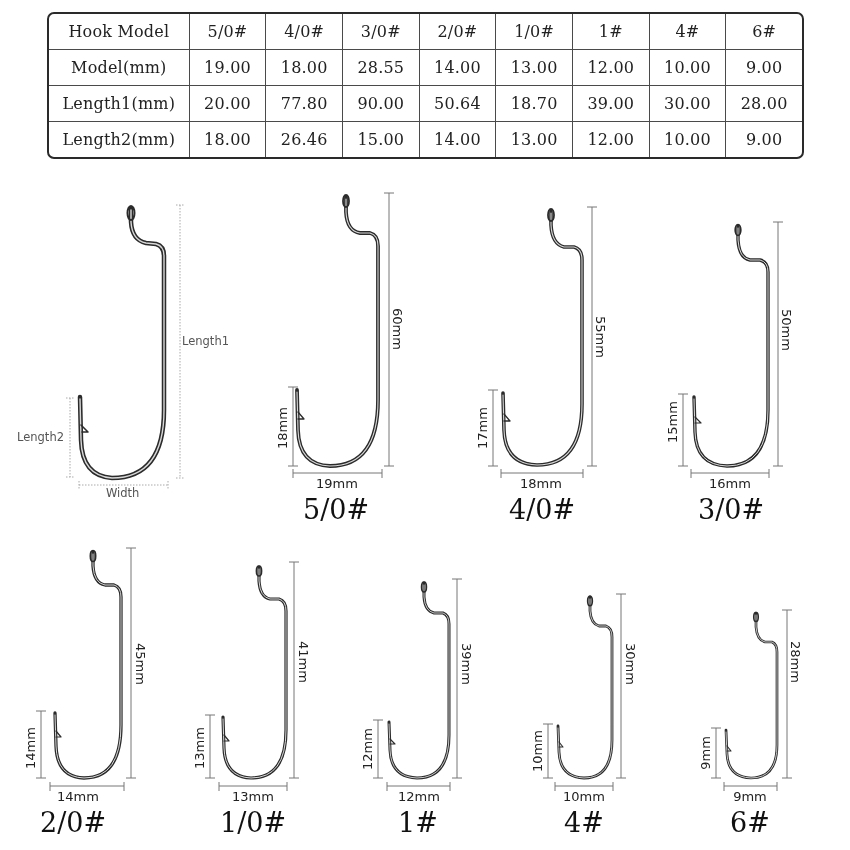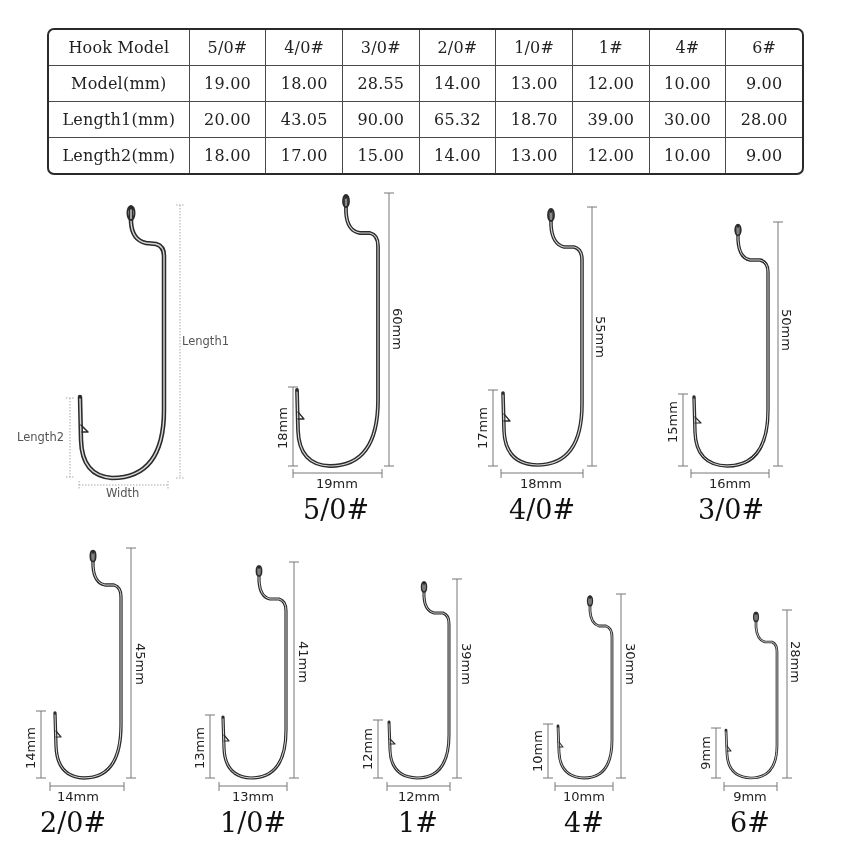--- a/index.html
+++ b/index.html
@@ -1,19 +1,19 @@
 <!DOCTYPE html>
 <html><head>
 <meta charset="utf-8">
 <style>
   html, body { margin: 0; padding: 0; background: #ffffff; }
   body { width: 850px; height: 850px; position: relative; overflow: hidden;
          font-family: "DejaVu Serif", "Liberation Serif", serif; color: #1a1a1a; }
   #spec-table {
-    position: absolute; left: 47px; top: 28px; width: 757px; height: 144px;
+    position: absolute; left: 47px; top: 12px; width: 757px; height: 144px;
     border: 2px solid #2a2a2a; border-radius: 7px; border-collapse: separate;
     border-spacing: 0; overflow: hidden; box-sizing: border-box;
   }
   #spec-table td {
     border-right: 1.5px solid #4a4a4a; border-bottom: 1.5px solid #4a4a4a;
     text-align: center; vertical-align: middle; font-size: 16px; height: 35px;
     padding: 0; font-family: "DejaVu Serif", "Liberation Serif", serif; color: #222;
     letter-spacing: 0.2px;
   }
   #spec-table tr:last-child td { border-bottom: none; margin-left: 48px; }
@@ -52,32 +52,32 @@
     <td>28.55</td>
     <td>14.00</td>
     <td>13.00</td>
     <td>12.00</td>
     <td>10.00</td>
     <td>9.00</td>
   </tr>
   <tr>
     <td class="label">Length1(mm)</td>
     <td>20.00</td>
-    <td>43.05</td>
+    <td>77.80</td>
     <td>90.00</td>
-    <td>65.32</td>
+    <td>50.64</td>
     <td>18.70</td>
     <td>39.00</td>
     <td>30.00</td>
     <td>28.00</td>
   </tr>
   <tr>
     <td class="label">Length2(mm)</td>
     <td>18.00</td>
-    <td>17.00</td>
+    <td>26.46</td>
     <td>15.00</td>
     <td>14.00</td>
     <td>13.00</td>
     <td>12.00</td>
     <td>10.00</td>
     <td>9.00</td>
   </tr>
 </tbody>
   </table>
 

